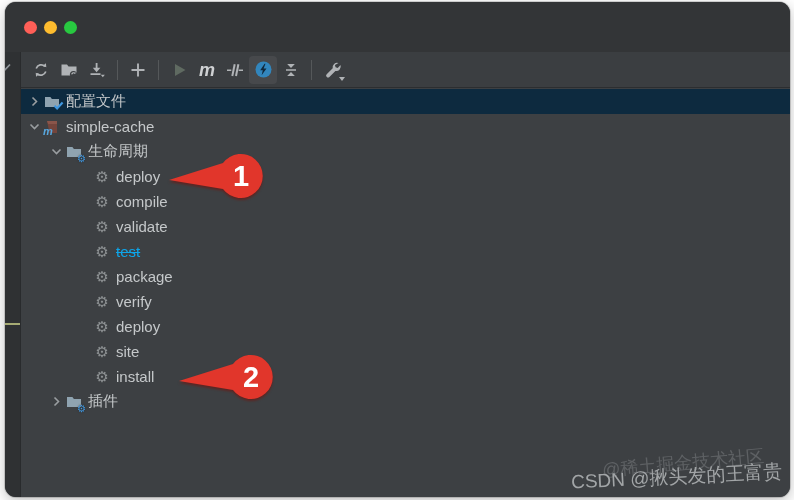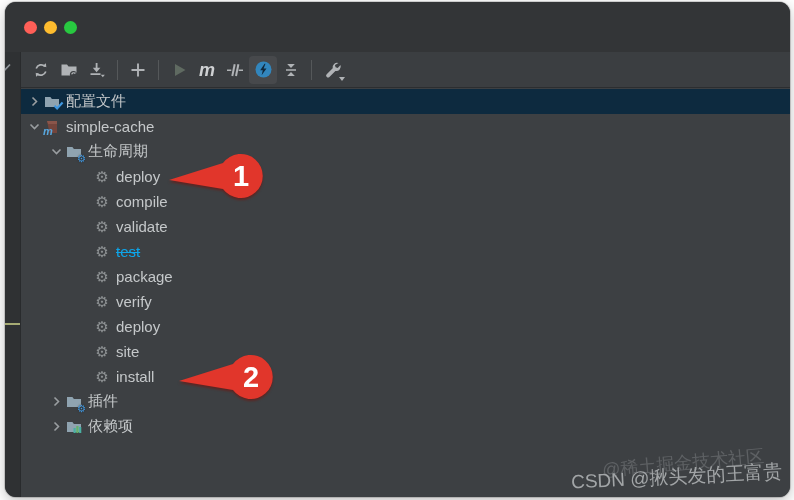--- a/index.html
+++ b/index.html
@@ -264,36 +264,20 @@
           </span>
           <span class="icon-wrap">
             <svg width="16" height="16" viewBox="0 0 16 16">
                 <path d="M1 3h5.4l1.5 2H15v8H1z" fill="#8fa3b0"></path>
               </svg>
             <span class="badge badge-gear">⚙</span>
           </span>
           <span class="lbl">插件</span>
         </div>
 
-        <div class="row lvl1">
-          <span class="chev">
-            <svg width="11" height="11" viewBox="0 0 11 11">
-                <path d="M3.5 1.5l4 4-4 4" fill="none" stroke="#9a9ea1" stroke-width="1.6"></path>
-              </svg>
-          </span>
-          <span class="icon-wrap">
-            <svg width="16" height="16" viewBox="0 0 16 16">
-              <path d="M1 3h5.4l1.5 2H15v8H1z" fill="#8fa3b0"></path>
-              <rect x="7.5" y="9" width="2.2" height="5" fill="#49b0a3"></rect>
-              <rect x="10.3" y="7" width="2.2" height="7" fill="#63b36b"></rect>
-              <rect x="13.1" y="8" width="2.2" height="6" fill="#49b0a3"></rect>
-            </svg>
-          </span>
-          <span class="lbl">依赖项</span>
-        </div>
       </div>
     </div>
   </div>
 
   <div class="balloon b1">
     <svg viewBox="0 0 100 48">
       <path d="M2 28 L56 11 A22 22 0 1 1 56 37 Z" fill="#e1362b"></path>
     </svg>
     <span class="num">1</span>
   </div>

